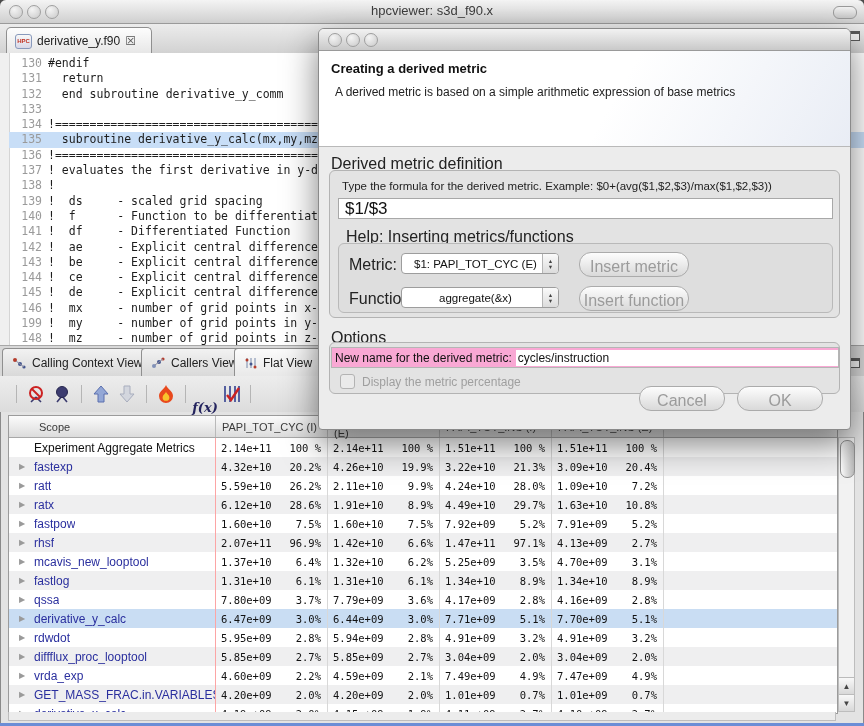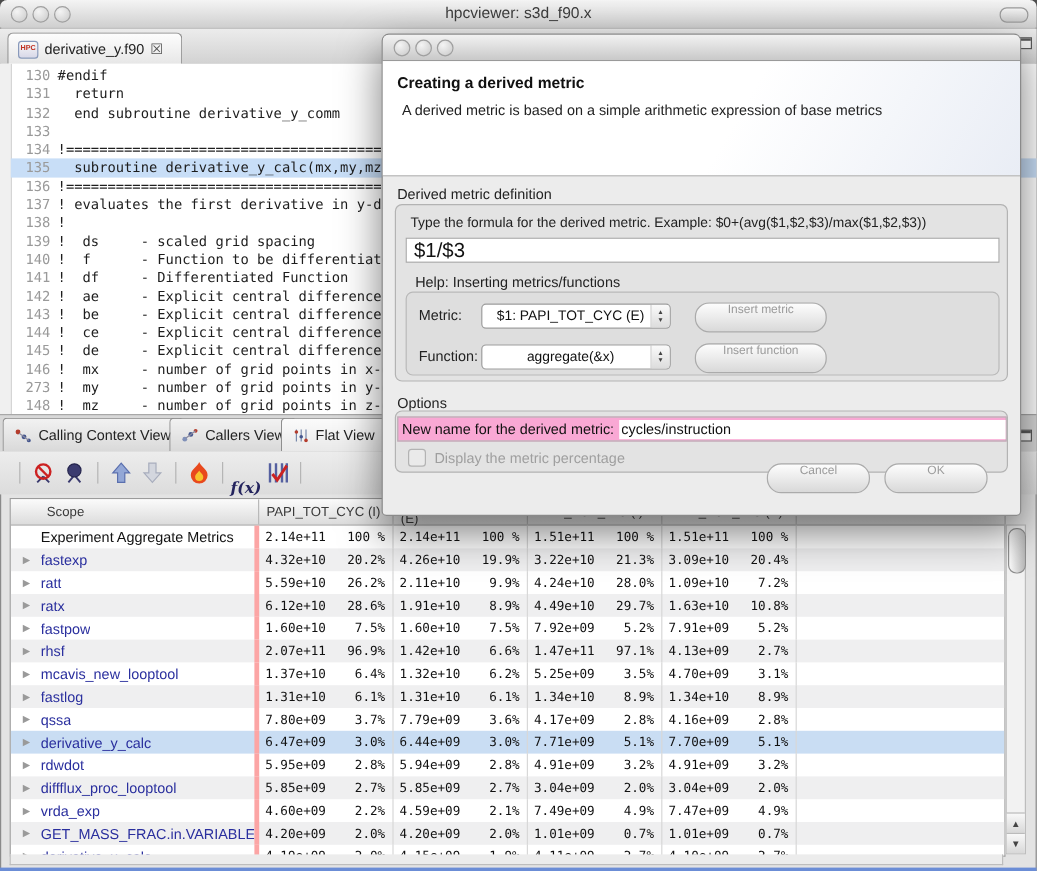--- a/index.html
+++ b/index.html
@@ -56,21 +56,21 @@
   .th{display:flex;align-items:center;border-right:1px solid #b9b9b9;box-sizing:border-box;
      padding-left:6px;gap:4px;}
   .th.scope{width:207px;padding-left:30px;}
   .th.metric{width:112px;}
   .th.fill{flex:1;border-right:none;}
   .sort-arrow{font-size:8px;color:#333;}
   .trow{display:flex;height:19px;align-items:center;font-size:12px;}
   .trow:nth-child(even){background:#efeff0;}
   .trow.hl{background:#c9ddf3;}
   .scope-cell{width:207px;display:flex;align-items:center;box-sizing:border-box;
-    padding-left:10px;gap:5px;border-right:4px solid #fca5a5;height:100%;overflow:hidden;}
+    padding-left:10px;gap:5px;border-right:1px solid #fca5a5;height:100%;overflow:hidden;}
   .tri{font-size:8px;color:#9a9a9a;width:10px;flex:none;}
   .scope-name{color:#2a2f9e;white-space:nowrap;overflow:hidden;}
   .trow.agg .tri{visibility:hidden;}
   .trow.agg .scope-name{color:#111;}
   .mcell{width:112px;height:100%;display:flex;align-items:center;justify-content:space-between;
     box-sizing:border-box;padding:0 6px 0 5px;border-right:1px solid #d8d8d8;
     font-family:"DejaVu Sans Mono",monospace;font-size:10.5px;color:#111;}
   .fill-cell{flex:1;height:100%;}
   
   .vscroll{left:838px;top:437px;width:17px;height:275px;background:#f2f2f2;
@@ -86,35 +86,35 @@
   
   .dialog{left:318px;top:28px;width:531px;height:400px;background:#ececec;
     border:1px solid #8a8a8a;border-radius:6px 6px 4px 4px;
     box-shadow:0 14px 34px rgba(0,0,0,.5);z-index:50;}
   .dlg-titlebar{left:0;top:0;width:100%;height:21px;border-radius:5px 5px 0 0;
     background:linear-gradient(#f2f2f2,#c9c9c9);border-bottom:1px solid #9a9a9a;}
   .dlg-header{left:0;top:22px;width:100%;height:95px;
     background:linear-gradient(120deg,#ffffff 55%,#e9edf5 100%);border-bottom:1px solid #b9b9b9;}
   .dlg-title{left:12px;top:10px;font-size:13px;font-weight:bold;color:#111;}
   .dlg-subtitle{left:16px;top:34px;font-size:12px;color:#222;}
-  .section-label{font-size:12px;color:#222;}
+  .section-label{font-size:16px;color:#222;}
   .groupbox{background:#e3e3e3;border:1px solid #b3b3b3;border-radius:6px;box-sizing:border-box;}
   .inner-group{background:#dedede;border:1px solid #b9b9b9;border-radius:6px;box-sizing:border-box;}
   .hint{font-size:11.5px;color:#222;}
   .txt{border:1px solid #a8a8a8;background:#fff;font-size:17px;color:#111;
     font-family:"Liberation Sans",sans-serif;padding:0 6px;box-sizing:border-box;outline:none;}
   .dropdown{height:21px;background:#fff;border:1px solid #9d9d9d;border-radius:4px;
     display:flex;align-items:center;box-sizing:border-box;font-size:11.5px;color:#111;}
   .dd-text{flex:1;padding-left:7px;white-space:nowrap;overflow:hidden;text-align:center;}
   .dd-step{width:15px;height:100%;border-left:1px solid #b5b5b5;display:flex;flex-direction:column;
     align-items:center;justify-content:center;font-size:5.5px;line-height:6px;color:#444;
     background:linear-gradient(#fafafa,#dcdcdc);border-radius:0 3px 3px 0;}
   .pillbtn{height:23px;border-radius:12px;border:1px solid #ababab;
-    background:linear-gradient(#fdfdfd,#d9d9d9);display:flex;align-items:flex-start;justify-content:center;
-    font-size:10px;color:#9b9b9b;}
+    background:linear-gradient(#fdfdfd,#d9d9d9);display:flex;align-items:flex-end;justify-content:center;
+    font-size:16px;color:#9b9b9b;}
   .cbx{width:13px;height:13px;border:1px solid #b3b3b3;border-radius:3px;background:#eaeaea;flex:none;}
   .cbx-label{font-size:12px;color:#9f9f9f;}
   .namefield{background:#f9a8d4;border:1px solid #b5b5b5;display:flex;align-items:center;
     box-sizing:border-box;font-size:12px;color:#111;}
   .namefield .lbl{padding:0 4px 0 3px;white-space:nowrap;}
   .namefield input{border:none;flex:1;font-size:12px;color:#111;outline:none;
     font-family:"Liberation Sans",sans-serif;}
 </style>
 </head>
 <body>
@@ -220,21 +220,21 @@
           <span class="lno">145</span>
           <span class="ltext">!  de     - Explicit central difference</span>
         </div>
 
         <div class="code-line">
           <span class="lno">146</span>
           <span class="ltext">!  mx     - number of grid points in x-d</span>
         </div>
 
         <div class="code-line">
-          <span class="lno">273</span>
+          <span class="lno">199</span>
           <span class="ltext">!  my     - number of grid points in y-d</span>
         </div>
 
         <div class="code-line">
           <span class="lno">148</span>
           <span class="ltext">!  mz     - number of grid points in z-d</span>
         </div>
       </div>
   </div>
 

